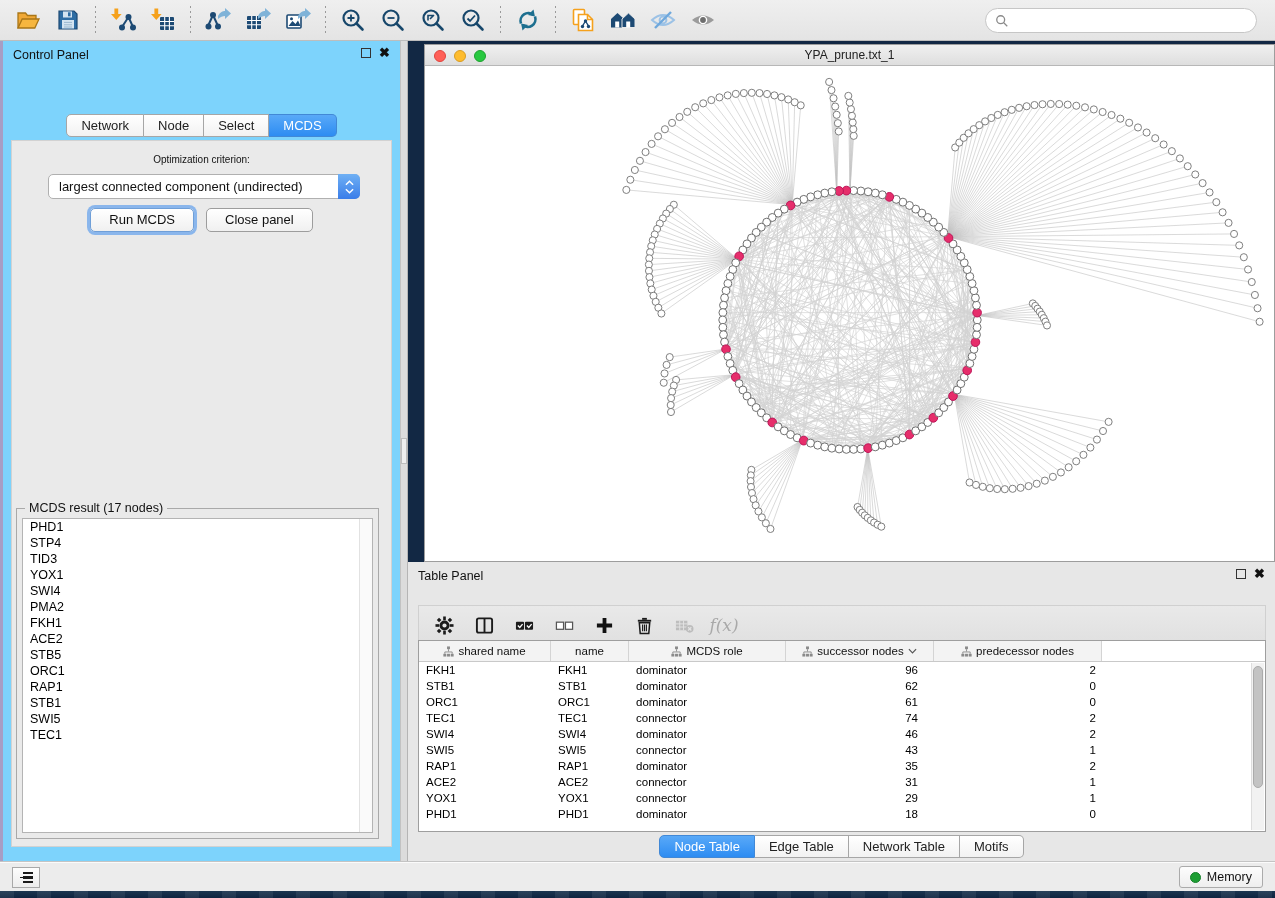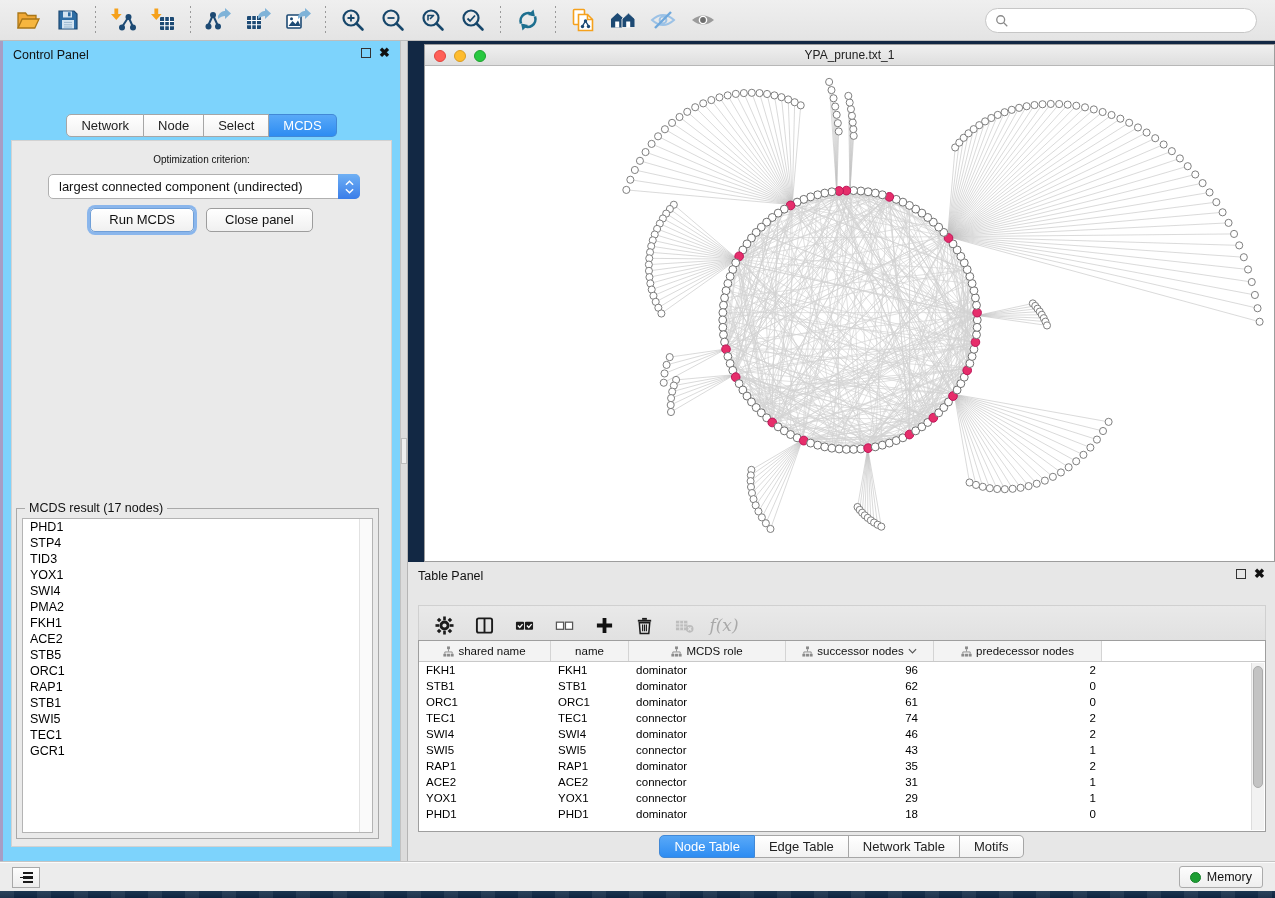--- a/index.html
+++ b/index.html
@@ -335,21 +335,20 @@
               <div class="mcds-item">SWI4</div>
               <div class="mcds-item">PMA2</div>
               <div class="mcds-item">FKH1</div>
               <div class="mcds-item">ACE2</div>
               <div class="mcds-item">STB5</div>
               <div class="mcds-item">ORC1</div>
               <div class="mcds-item">RAP1</div>
               <div class="mcds-item">STB1</div>
               <div class="mcds-item">SWI5</div>
               <div class="mcds-item">TEC1</div>
-              <div class="mcds-item">GCR1</div>
             </div>
           <div class="mcds-scroll"></div>
         </div>
       </div>
     </div>
   </div>
 
   <div class="vsplit">
     <div class="vsplit-handle"></div>
   </div>

